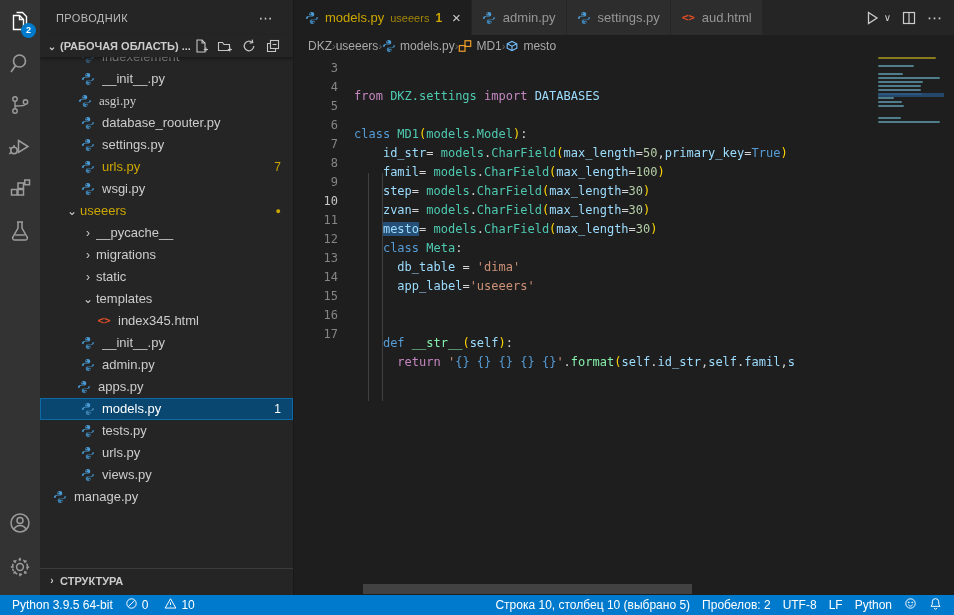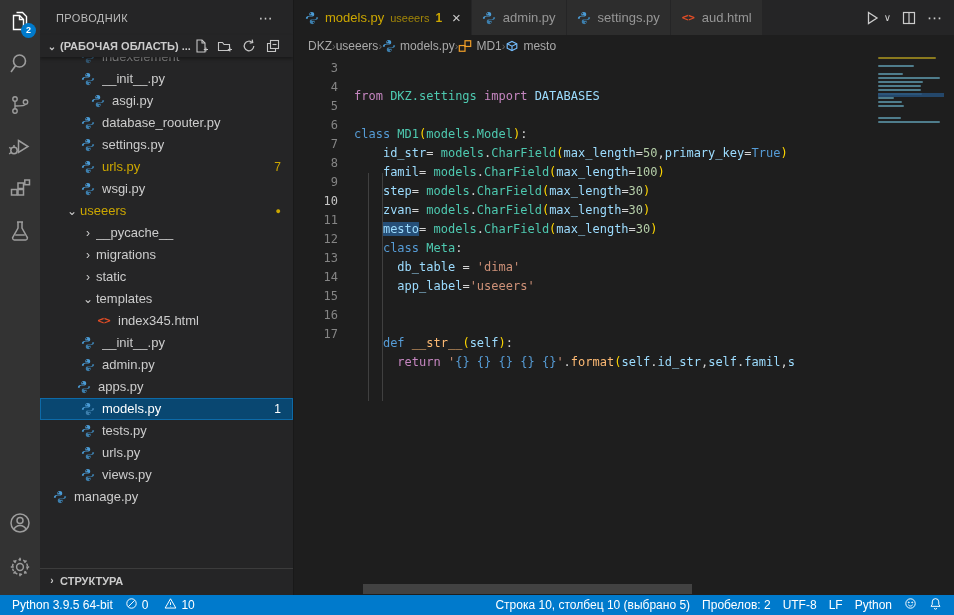--- a/index.html
+++ b/index.html
@@ -69,21 +69,21 @@
   .bc-sep { color:#6a6a6a; font-size:11px; }
   .bc-item svg, .bc-item .ficon { width:14px; height:14px; display:inline-flex; }
 
   .code-area { position:relative; flex:1; overflow:hidden; font-family:"DejaVu Sans Mono", monospace; font-size:12px; }
   .code-lines { position:absolute; top:2px; left:0; right:0; }
   .cline { display:flex; height:19px; line-height:19px; white-space:pre; }
   .gutter { width:44px; flex:0 0 44px; text-align:right; color:#858585; user-select:none; }
   .gutter.cur { color:#c6c6c6; }
   .ltext { padding-left:16px; position:relative;margin-top:28px; }
   .tk-kw{color:#569cd6}.tk-ctl{color:#c586c0}.tk-cls{color:#4ec9b0}.tk-var{color:#9cdcfe}
-  .tk-num{color:#b5cea8}.tk-str{color:#ce9178}.tk-fn{color:#fdba74}.tk-pl{color:#d4d4d4}
+  .tk-num{color:#b5cea8}.tk-str{color:#ce9178}.tk-fn{color:#86efac}.tk-pl{color:#d4d4d4}
   .tk-br{color:#ffd700}.tk-ph{color:#569cd6}
   .tk-sel{background:#264f78}
   .guides { position:absolute; top:59px; left:0; pointer-events:none; }
   .guide { position:absolute; width:1px; background:#404040; }
   .minimap { position:absolute; top:0; right:10px; width:66px; height:150px; }
   .mm-row { height:2px; margin-bottom:2px; border-radius:1px; }
   .mm-selline { position:absolute; left:0; width:66px; height:4px; background:rgba(38,79,120,.85); }
   .hscroll { position:absolute; bottom:1px; left:69px; width:329px; height:10px; background:#424242; }
 
   
@@ -206,21 +206,21 @@
         </div>
         <div class="row" style="padding-left: 40px;">
           <span class="ficon">
             <svg viewBox="0 0 16 16">
               <path fill="#4b9cd6" d="M7.9 1C6.1 1 5 1.9 5 3.3V5h3.3v.7H3.9C2.3 5.7 1 6.9 1 8.9h2.2V8.1c0-1 .9-1.8 2-1.8h3.3c1.1 0 2-.8 2-1.9V3.3C10.5 1.9 9.5 1 7.9 1zM6.4 2.3c.4 0 .7.3.7.7s-.3.7-.7.7-.7-.3-.7-.7.3-.7.7-.7z"></path>
               <path fill="#3d7fad" d="M8.1 15c1.8 0 2.9-.9 2.9-2.3V11H7.7v-.7h4.4c1.6 0 2.9-1.2 2.9-3.2h-2.2v.8c0 1-.9 1.8-2 1.8H7.5c-1.1 0-2 .8-2 1.9v1.1C5.5 14.1 6.5 15 8.1 15zm1.5-1.3c-.4 0-.7-.3-.7-.7s.3-.7.7-.7.7.3.7.7-.3.7-.7.7z"></path>
             </svg>
           </span>
           <span class="label">__init__.py</span>
         </div>
-        <div class="row" style="padding-left: 50px;">
+        <div class="row" style="padding-left: 37px; font-family: Liberation Serif, serif;">
           <span class="ficon">
             <svg viewBox="0 0 16 16">
               <path fill="#4b9cd6" d="M7.9 1C6.1 1 5 1.9 5 3.3V5h3.3v.7H3.9C2.3 5.7 1 6.9 1 8.9h2.2V8.1c0-1 .9-1.8 2-1.8h3.3c1.1 0 2-.8 2-1.9V3.3C10.5 1.9 9.5 1 7.9 1zM6.4 2.3c.4 0 .7.3.7.7s-.3.7-.7.7-.7-.3-.7-.7.3-.7.7-.7z"></path>
               <path fill="#3d7fad" d="M8.1 15c1.8 0 2.9-.9 2.9-2.3V11H7.7v-.7h4.4c1.6 0 2.9-1.2 2.9-3.2h-2.2v.8c0 1-.9 1.8-2 1.8H7.5c-1.1 0-2 .8-2 1.9v1.1C5.5 14.1 6.5 15 8.1 15zm1.5-1.3c-.4 0-.7-.3-.7-.7s.3-.7.7-.7.7.3.7.7-.3.7-.7.7z"></path>
             </svg>
           </span>
           <span class="label">asgi.py</span>
         </div>
         <div class="row" style="padding-left: 40px;">
           <span class="ficon">

